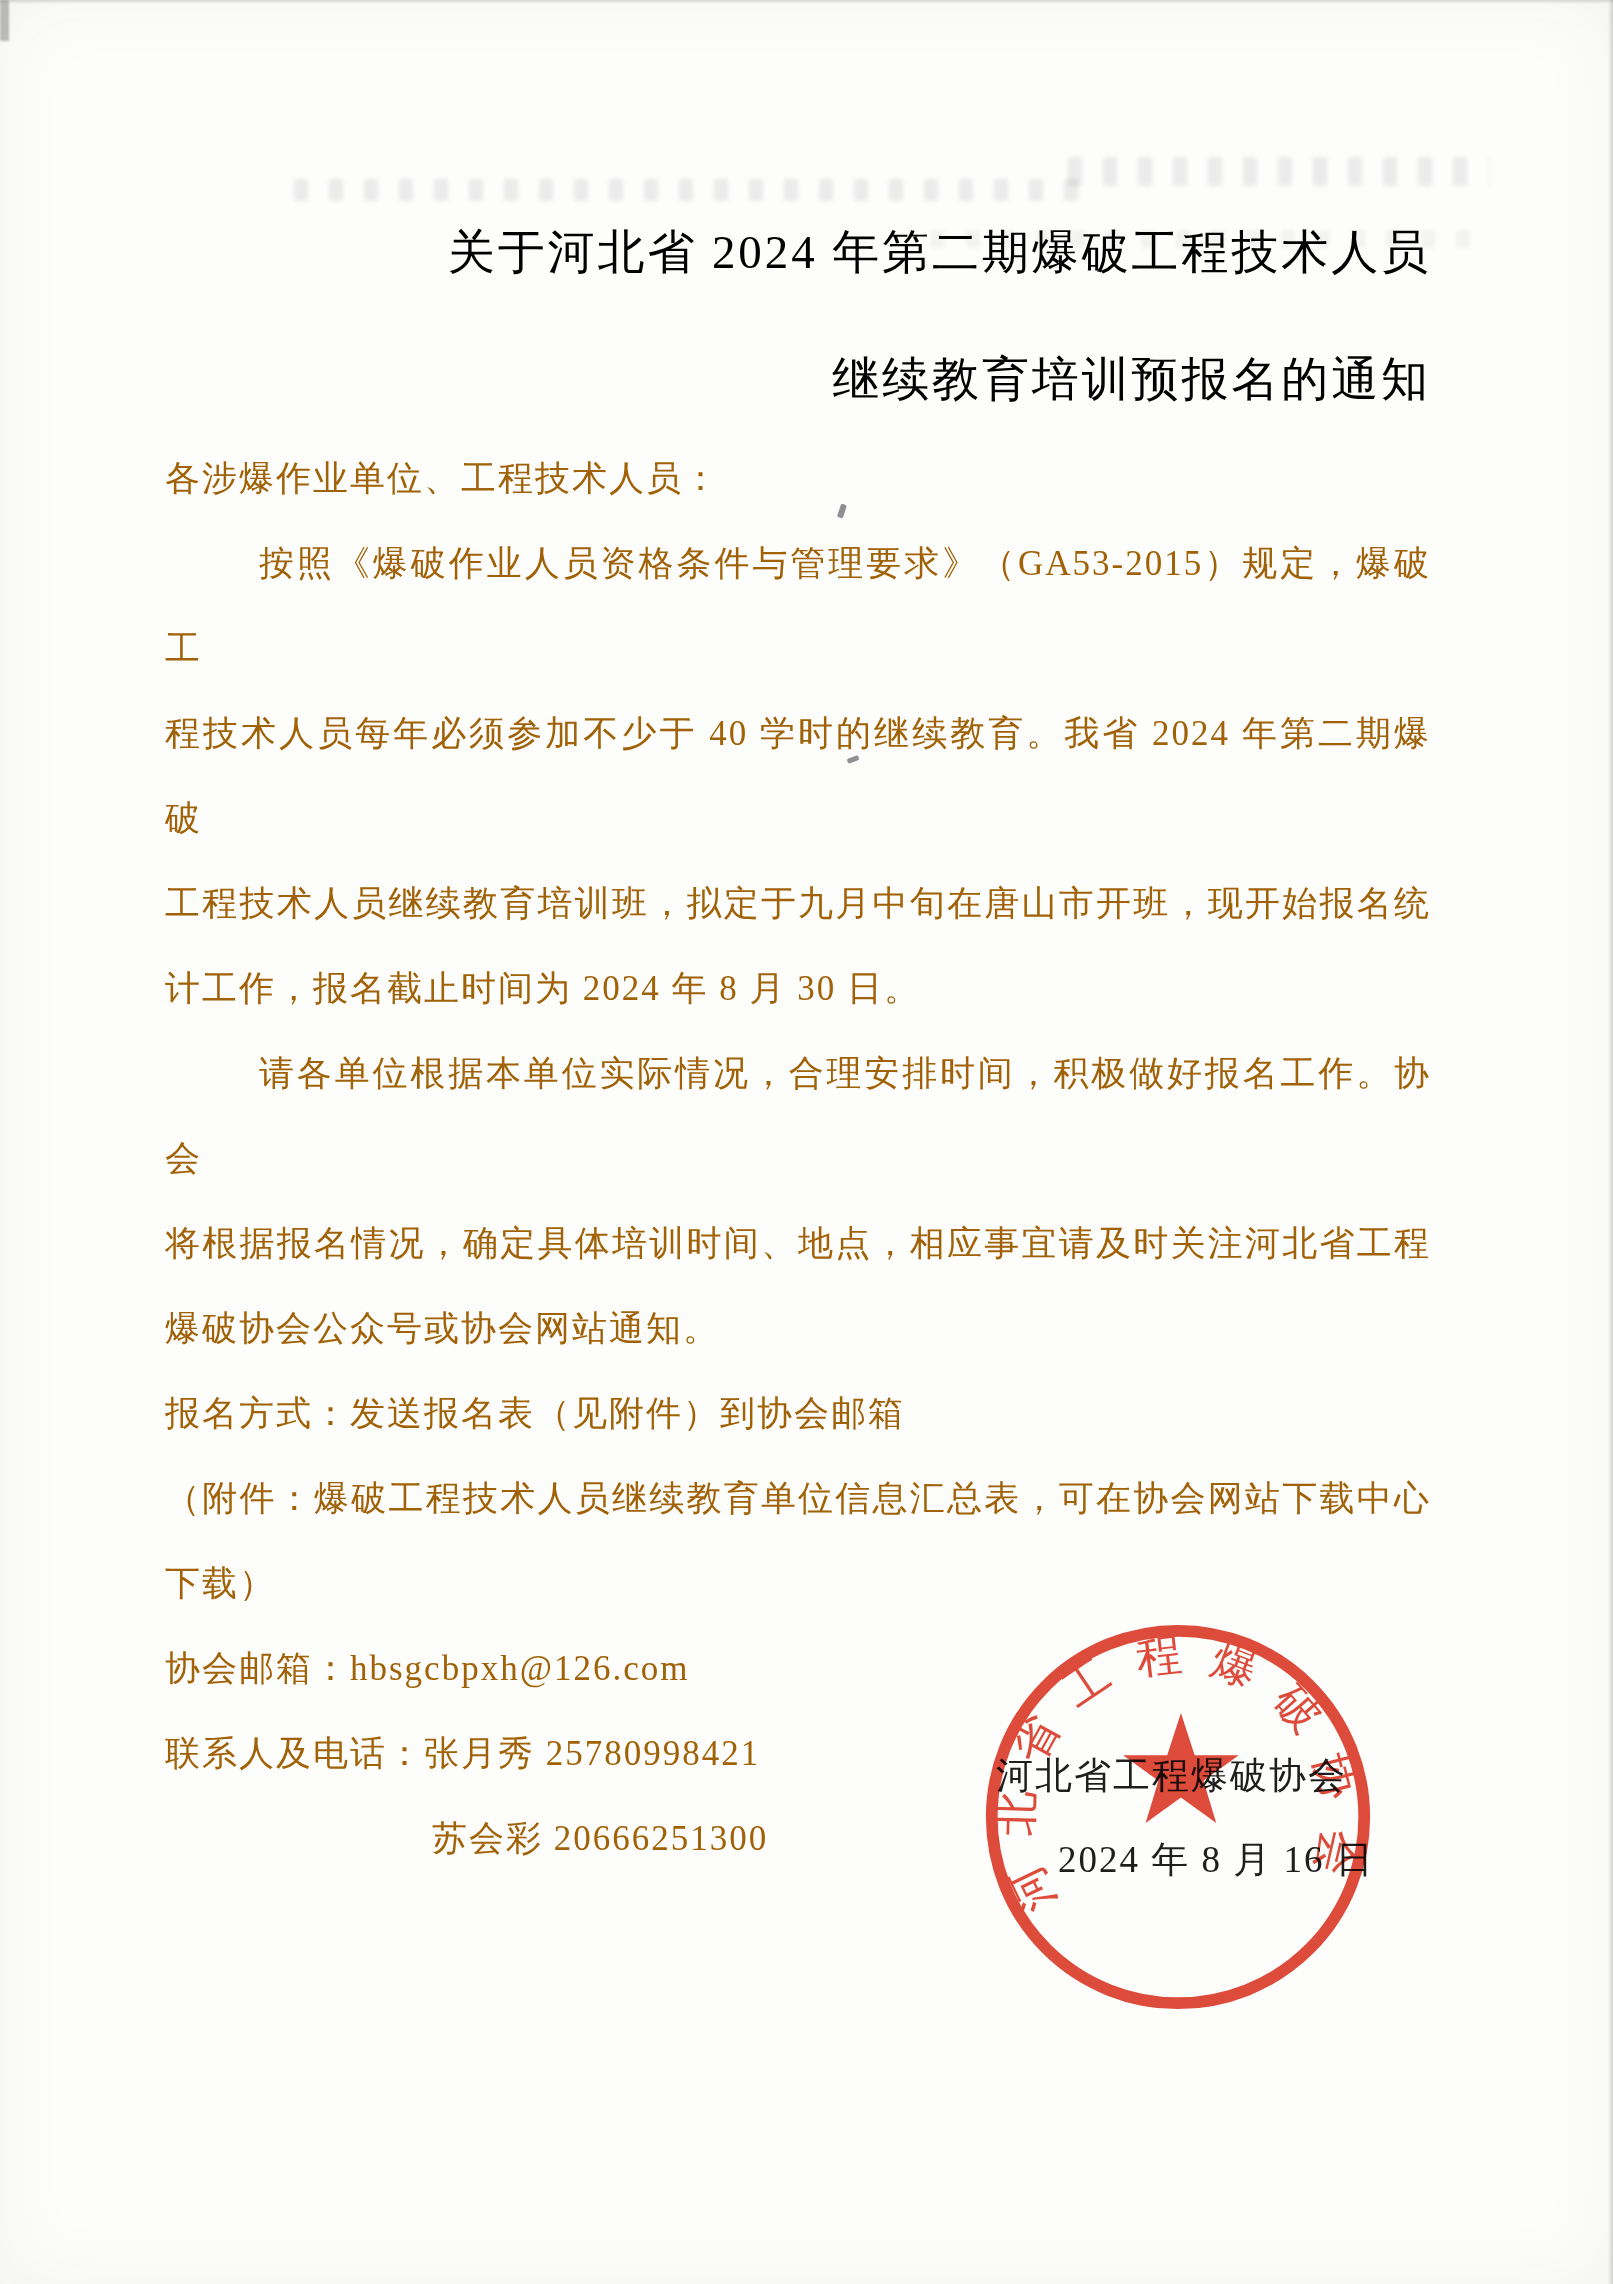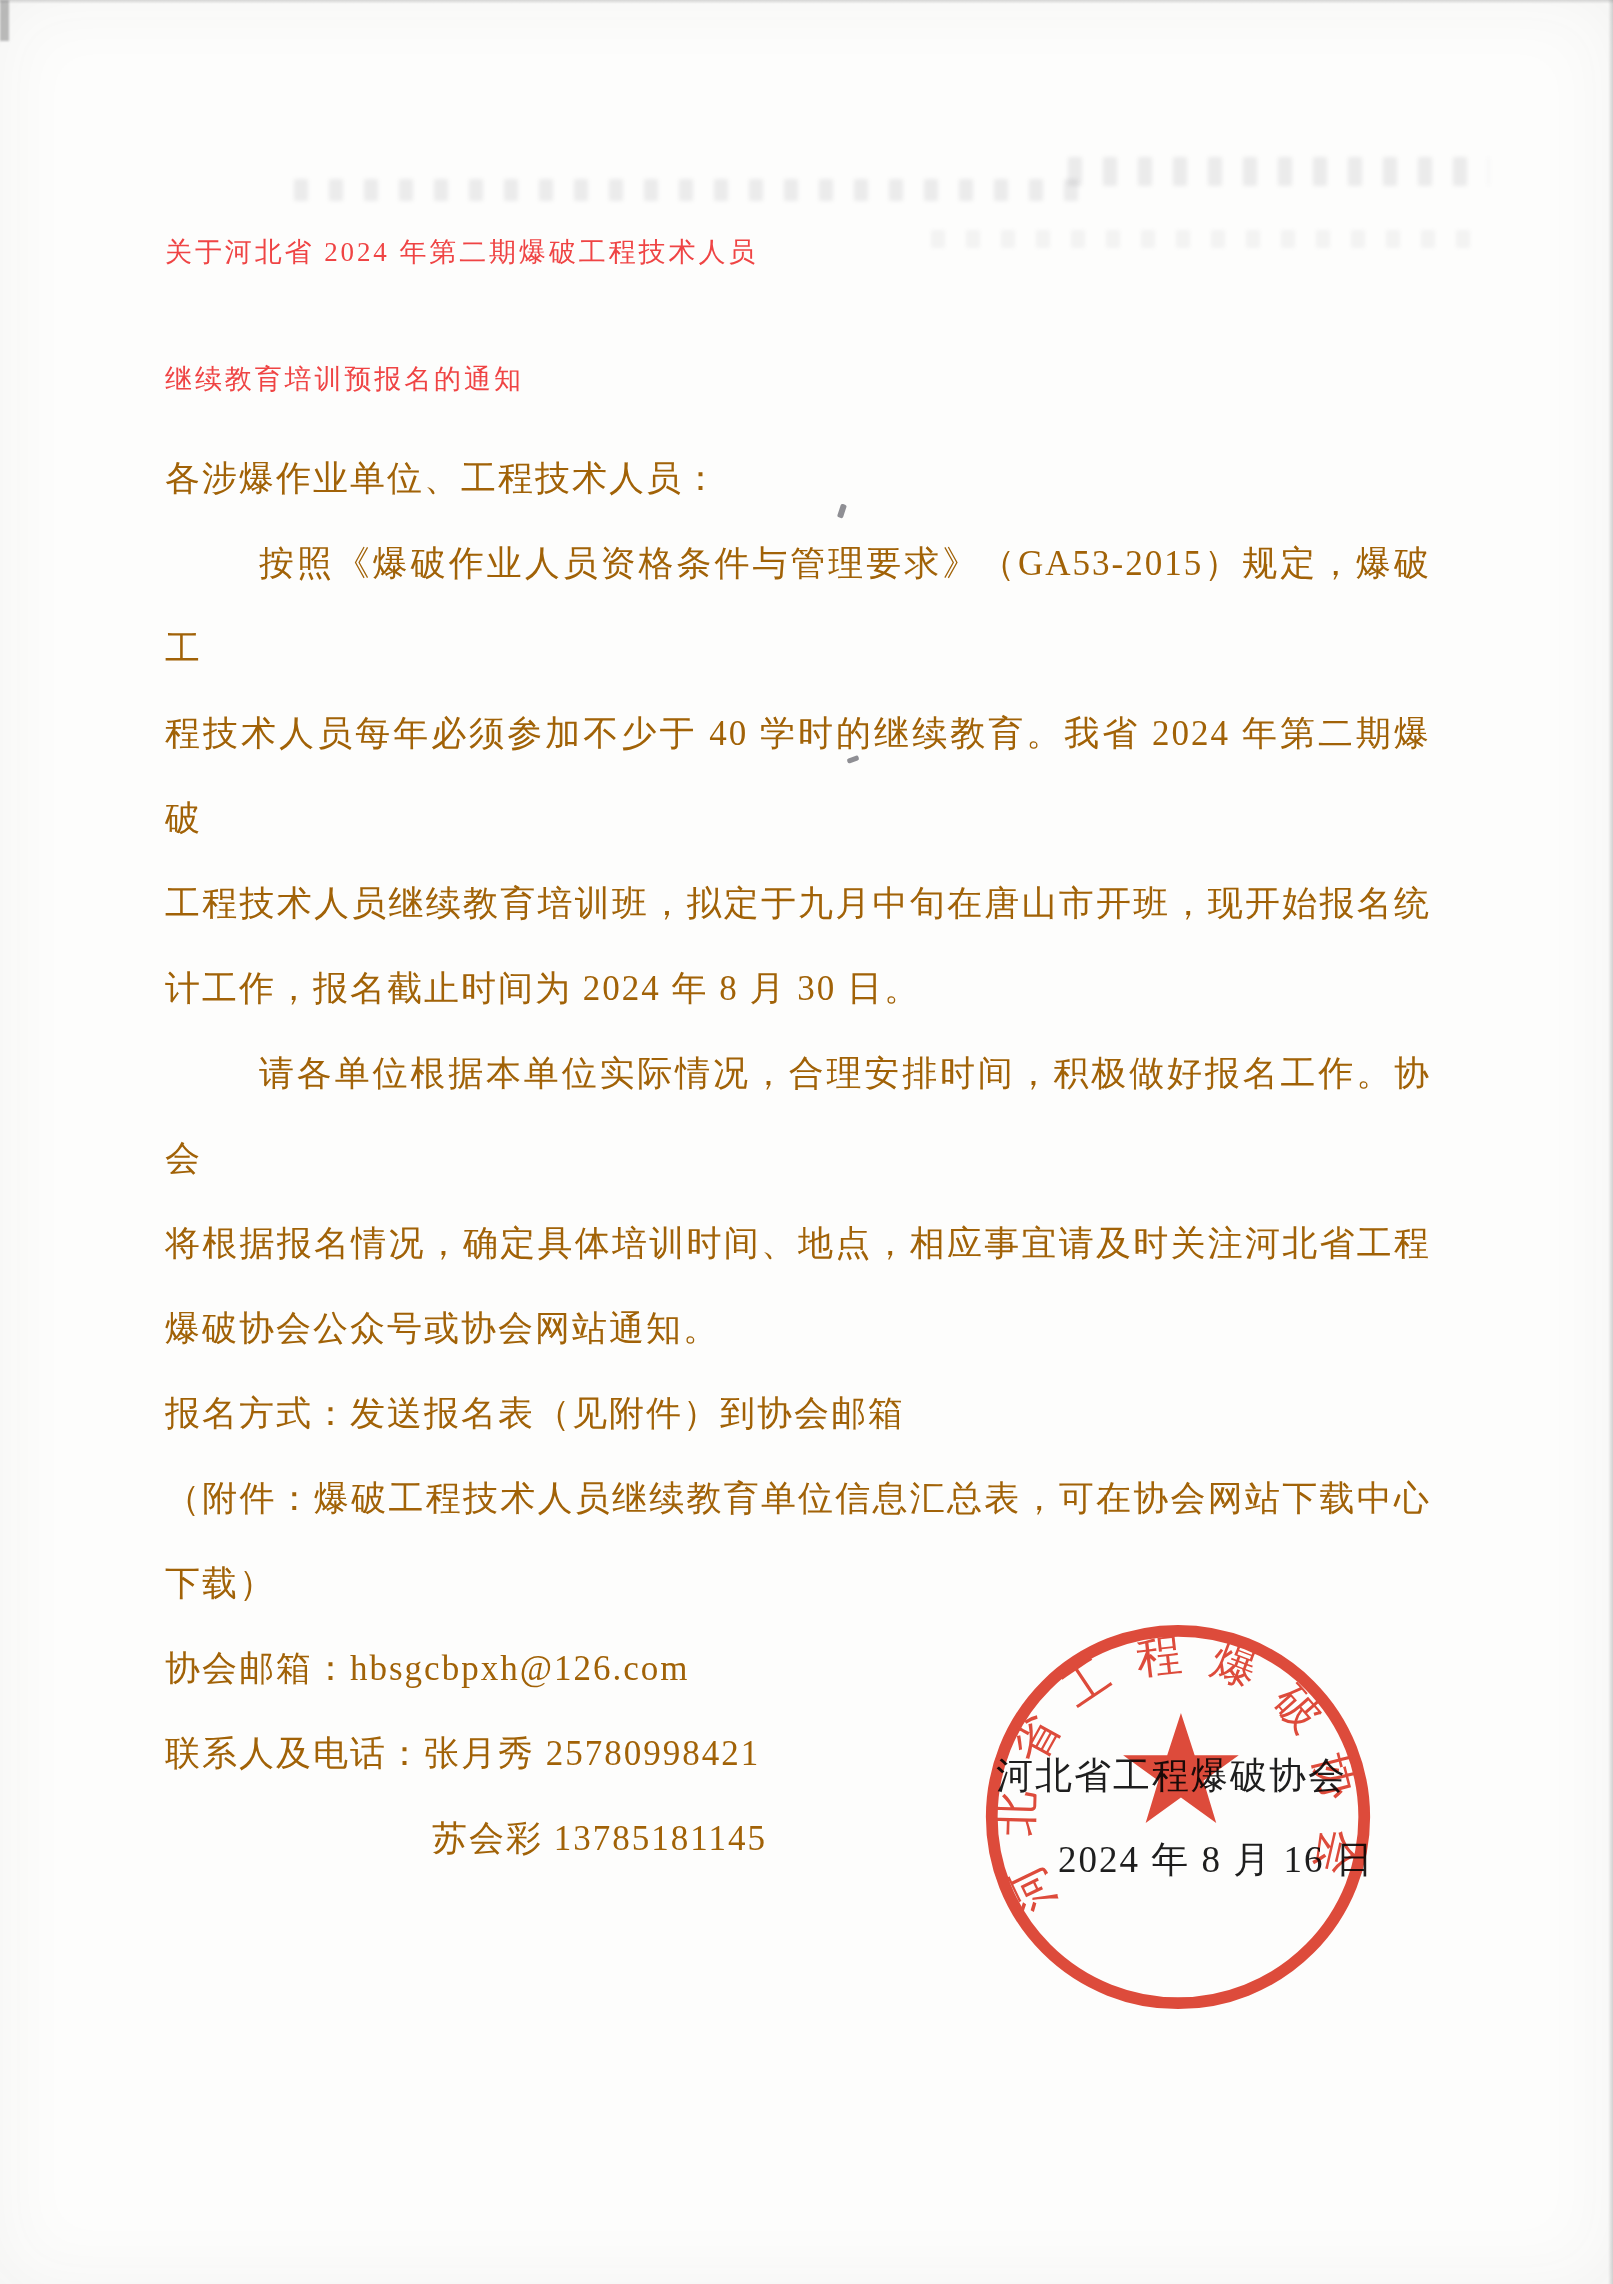--- a/index.html
+++ b/index.html
@@ -16,22 +16,22 @@
   .edge-right{position:absolute;right:0;top:0;width:4.9px;height:100%;background:linear-gradient(90deg,rgba(0,0,0,0),rgba(90,90,90,0.25));}
   .edge-top{position:absolute;left:0;top:0;width:100%;height:3.9px;background:linear-gradient(180deg,rgba(90,90,90,0.22),rgba(0,0,0,0));}
   .corner-mark{position:absolute;left:0;top:0;width:8.8px;height:41px;background:rgba(70,70,70,0.35);filter:blur(1px);}
   
   .smudge{position:absolute;opacity:0.28;filter:blur(2px);
     background:repeating-linear-gradient(90deg,rgba(110,110,118,0.45) 0 13.7px,rgba(0,0,0,0) 13.7px 35px);}
   .speck{position:absolute;background:#55555c;border-radius:2px;opacity:0.65;}
 
   .title-block{
     position:absolute;left:165px;top:189px;width:1266px;
-    text-align:left;font-size:27px;line-height:127px;
-    letter-spacing:2.9px;color:#ef4444;
+    text-align:right;font-size:47px;line-height:127px;
+    letter-spacing:2.9px;color:#000000;
   }
   .body-block{
     position:absolute;left:165px;top:436px;width:1266px;
     font-size:35px;line-height:85px;letter-spacing:2px;color:#a16207;
   }
   .line{white-space:nowrap;}
   .line.justify{
     white-space:normal;
     text-align:justify;text-align-last:justify;
     text-justify:inter-character;
@@ -79,21 +79,21 @@
         <div class="line justify">工程技术人员继续教育培训班，拟定于九月中旬在唐山市开班，现开始报名统</div>
         <div class="line">计工作，报名截止时间为 2024 年 8 月 30 日。</div>
         <div class="line justify indent">请各单位根据本单位实际情况，合理安排时间，积极做好报名工作。协会</div>
         <div class="line justify">将根据报名情况，确定具体培训时间、地点，相应事宜请及时关注河北省工程</div>
         <div class="line">爆破协会公众号或协会网站通知。</div>
         <div class="line">报名方式：发送报名表（见附件）到协会邮箱</div>
         <div class="line justify">（附件：爆破工程技术人员继续教育单位信息汇总表，可在协会网站下载中心</div>
         <div class="line">下载）</div>
         <div class="line">协会邮箱：hbsgcbpxh@126.com</div>
         <div class="line">联系人及电话：张月秀 25780998421</div>
-        <div class="line indent-large">苏会彩 13785181145</div>
+        <div class="line indent-large">苏会彩 20666251300</div>
       </div>
   </div>
 
   <div class="sig-org">河北省工程爆破协会</div>
   <div class="sig-date">2024 年 8 月 16 日</div>
 
   <svg class="stamp" viewBox="0 0 404 404">
     <circle cx="202" cy="202" r="190" fill="none" stroke="#dd3b2a" stroke-width="12"></circle>
     <polygon points="205,96 219,139 264,139 228,165 241,208 205,182 169,208 182,165 146,139 191,139" fill="#dd3b2a"></polygon>
     <defs>

